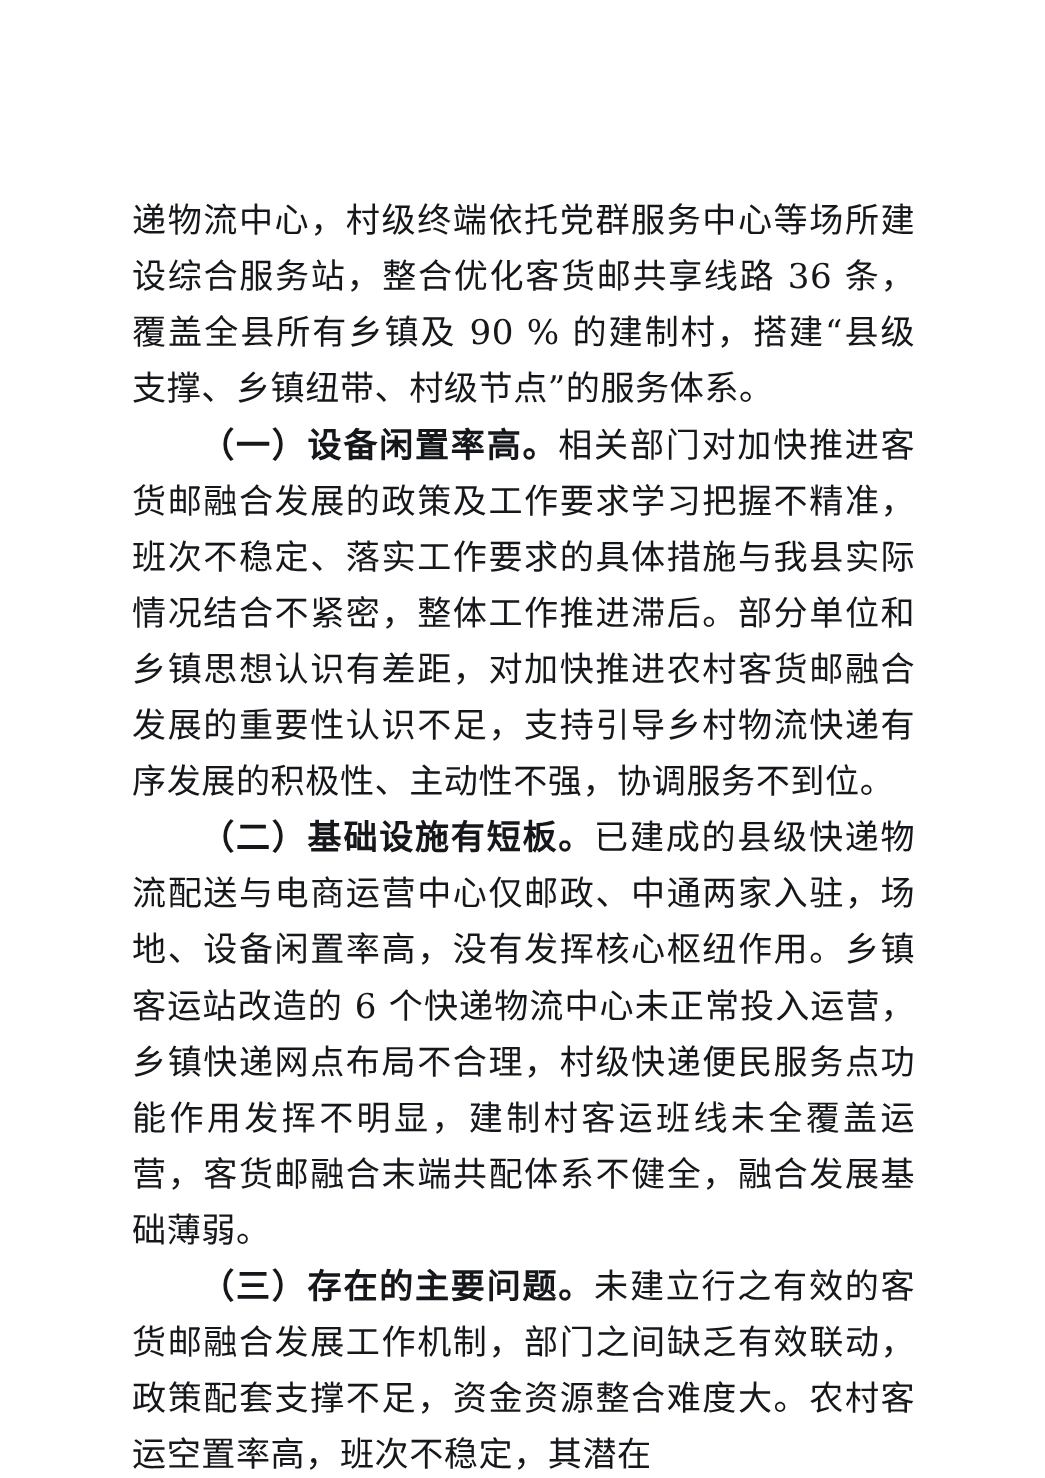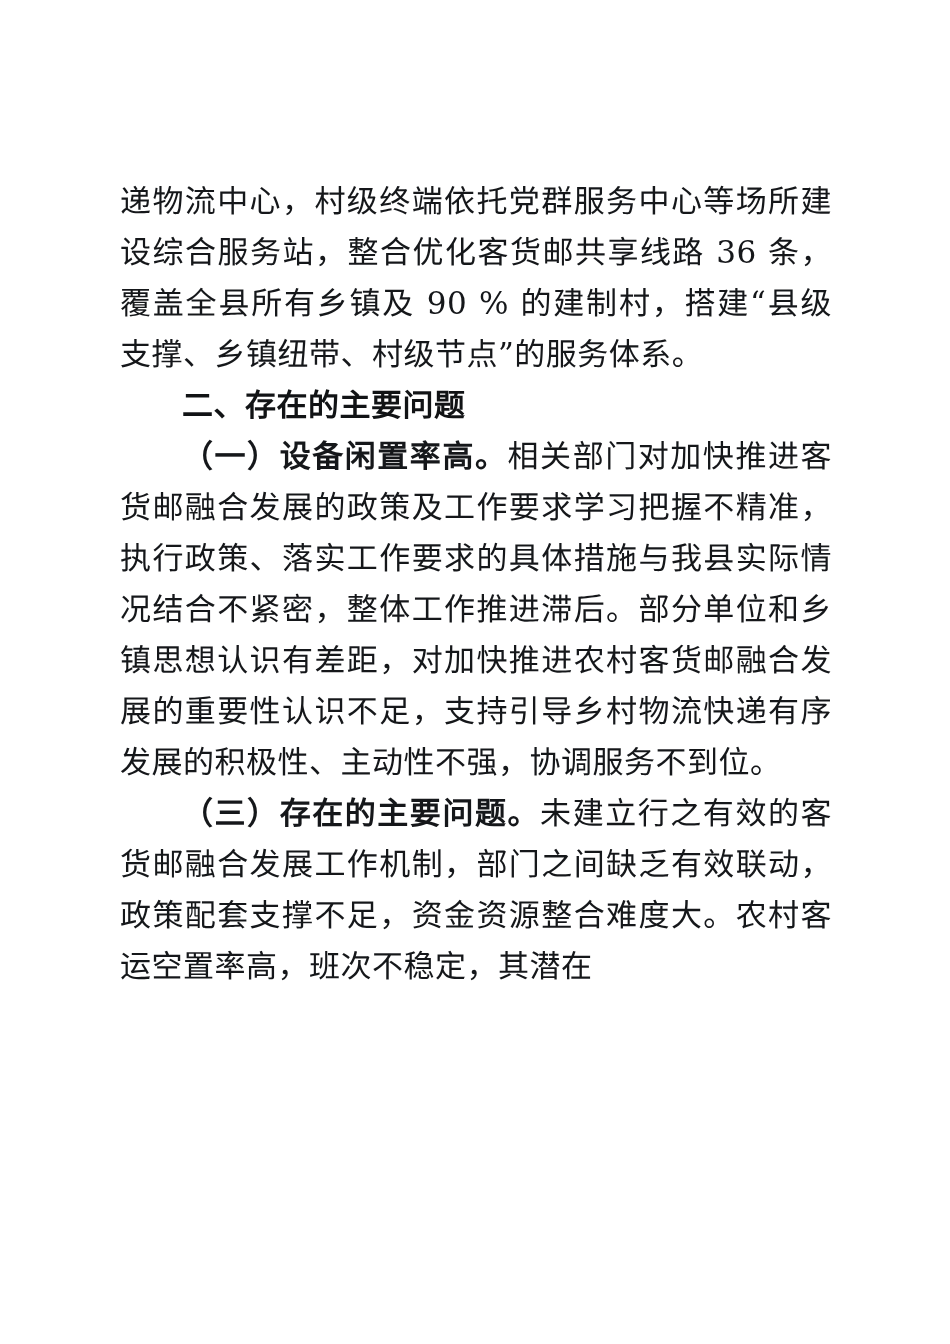--- a/index.html
+++ b/index.html
@@ -57,21 +57,21 @@
   }
 </style>
 </head>
 <body>
 
 <div class="page" style="background: rgb(255, 255, 255); color: rgb(21, 23, 26);">
   <div class="content">
 
     <p class="para cont">递物流中心，村级终端依托党群服务中心等场所建设综合服务站，整合优化客货邮共享线路 36 条，覆盖全县所有乡镇及 90 % 的建制村，搭建“县级支撑、乡镇纽带、村级节点”的服务体系。</p>
 
-    <p class="heading">二、存在的主要问题</p>
 
-    <p class="para"><span class="lead">（一）设备闲置率高。</span><span>相关部门对加快推进客货邮融合发展的政策及工作要求学习把握不精准，执行政策、落实工作要求的具体措施与我县实际情况结合不紧密，整体工作推进滞后。部分单位和乡镇思想认识有差距，对加快推进农村客货邮融合发展的重要性认识不足，支持引导乡村物流快递有序发展的积极性、主动性不强，协调服务不到位。</span></p>
+    <p class="para"><span class="lead">（一）设备闲置率高。</span><span>相关部门对加快推进客货邮融合发展的政策及工作要求学习把握不精准，班次不稳定、落实工作要求的具体措施与我县实际情况结合不紧密，整体工作推进滞后。部分单位和乡镇思想认识有差距，对加快推进农村客货邮融合发展的重要性认识不足，支持引导乡村物流快递有序发展的积极性、主动性不强，协调服务不到位。</span></p>
 
+    <p class="para"><span class="lead">（二）基础设施有短板。</span><span>已建成的县级快递物流配送与电商运营中心仅邮政、中通两家入驻，场地、设备闲置率高，没有发挥核心枢纽作用。乡镇客运站改造的 6 个快递物流中心未正常投入运营，乡镇快递网点布局不合理，村级快递便民服务点功能作用发挥不明显，建制村客运班线未全覆盖运营，客货邮融合末端共配体系不健全，融合发展基础薄弱。</span></p>
 
     <p class="para"><span class="lead">（三）存在的主要问题。</span><span>未建立行之有效的客货邮融合发展工作机制，部门之间缺乏有效联动，政策配套支撑不足，资金资源整合难度大。农村客运空置率高，班次不稳定，其潜在</span></p>
 
   </div>
 </div>
 
 </body></html>

